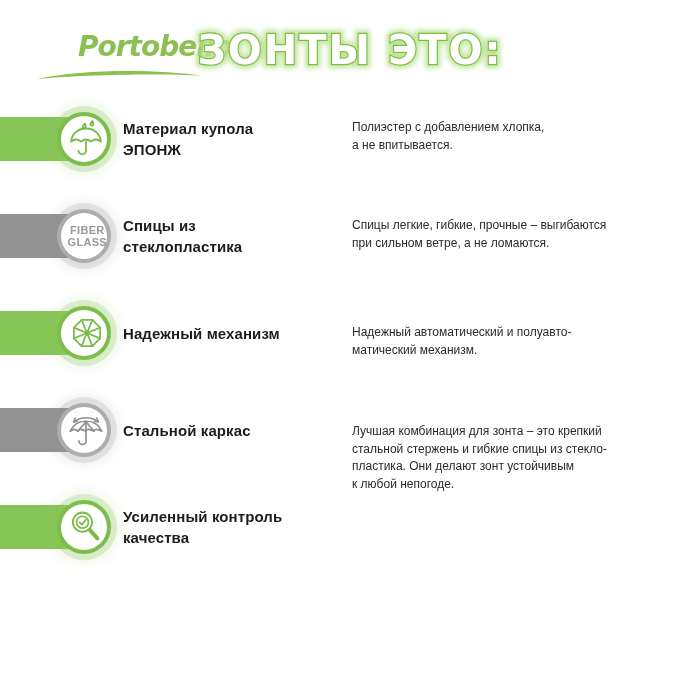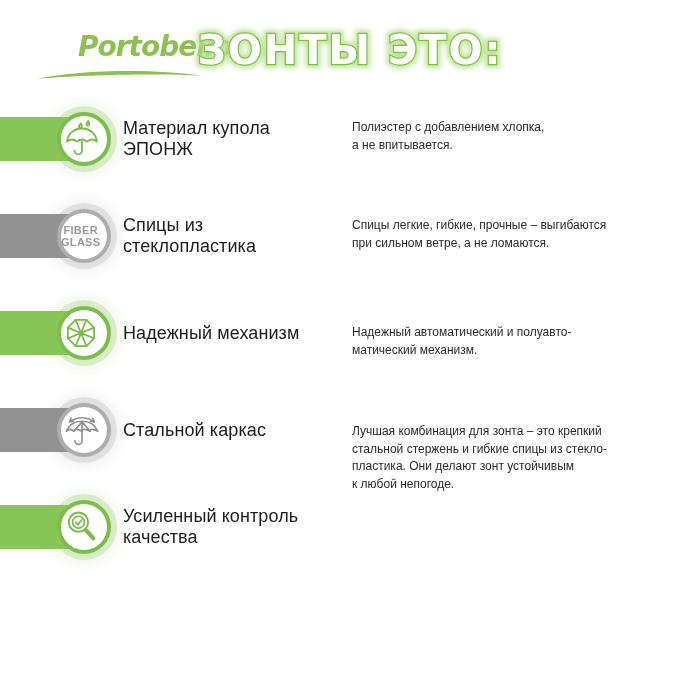--- a/index.html
+++ b/index.html
@@ -24,39 +24,39 @@
   .feature-row{position:absolute;left:0;width:700px;height:96px;}
   .row0{top:91px}.row1{top:188px}.row2{top:285px}.row3{top:382px}.row4{top:479px}
 
   .bar{position:absolute;left:0;top:26px;width:87px;height:44px;z-index:1;}
   .green .bar{background:#87c556;}
   .gray  .bar{background:#929292;}
 
   .circle{
     position:absolute;left:57px;top:21px;width:46px;height:46px;
     border-radius:50%;background:#ffffff;z-index:2;
-    display:flex;align-items:center;justify-content:flex-start;
+    display:flex;align-items:center;justify-content:flex-end;
   }
   .green .circle{
     border:4px solid #7dbd4c;
     box-shadow:0 0 0 6px rgba(141,199,93,.25),0 0 12px 9px rgba(141,199,93,.14);
   }
   .gray .circle{
     border:4px solid #adadad;
     box-shadow:0 0 0 6px rgba(150,150,150,.2),0 0 12px 9px rgba(150,150,150,.13);
   }
 
   .badge{
     display:flex;flex-direction:column;align-items:center;justify-content:center;
     font-weight:bold;font-size:11px;line-height:12px;color:#9a9a9a;letter-spacing:.3px;
   }
 
   .title{
     position:absolute;left:123px;top:50%;transform:translateY(-50%);
-    font-weight:normal;font-size:18px;line-height:21px;color:#1d1d1d;
+    font-weight:bold;font-size:15px;line-height:21px;color:#1d1d1d;
     letter-spacing:.1px;white-space:nowrap;z-index:3;
   }
 
   .desc{
     position:absolute;left:352px;width:340px;
     font-size:12px;line-height:17.5px;color:#2a2a2a;z-index:3;
   }
   .row0 .desc{top:28px}
   .row1 .desc{top:29px}
   .row2 .desc{top:39px}

